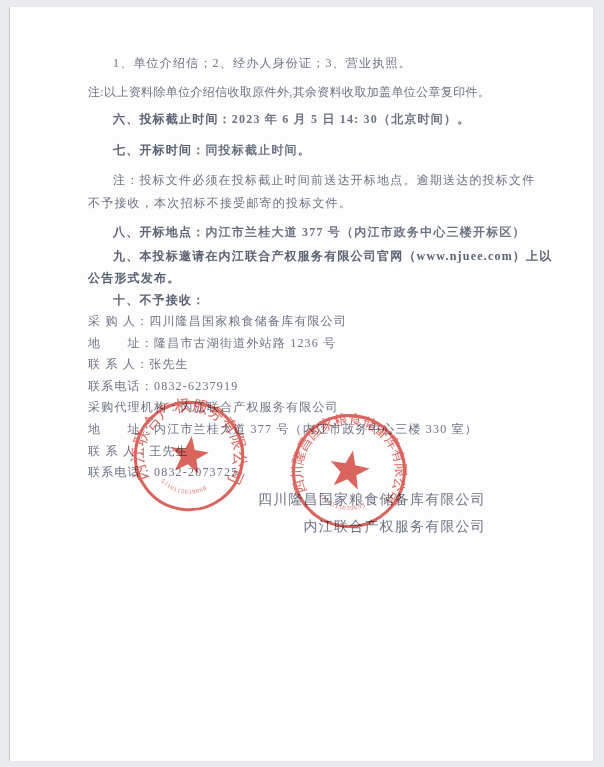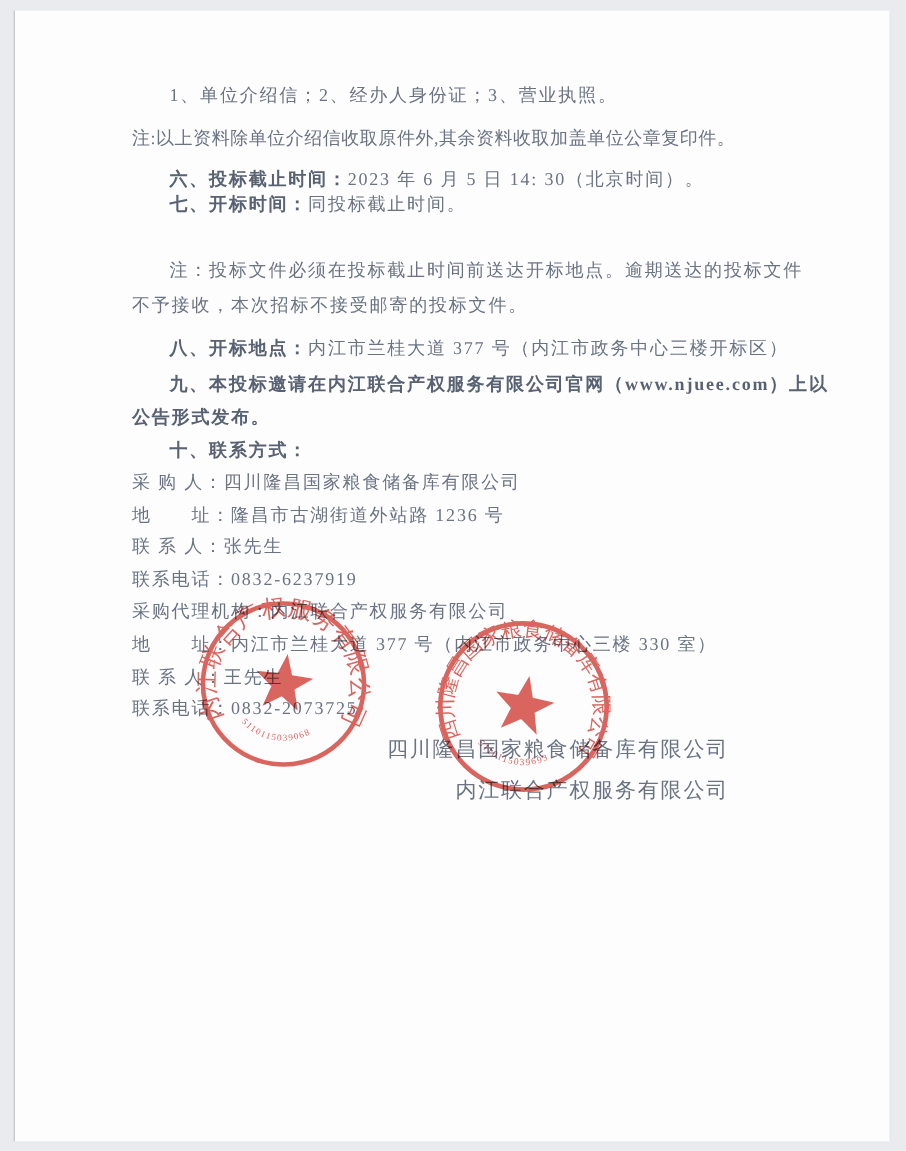--- a/index.html
+++ b/index.html
@@ -20,21 +20,21 @@
   }
   .line {
     position: absolute;
     font-size: 12px;
     letter-spacing: 1.2px;
     color: #6b7383;
     white-space: nowrap;
   }
   .tight { letter-spacing: 0.35px; text-align: center; }
   .bold-seg { font-weight: bold; color: #59627200; color: #596272; text-align: center; }
-  .val-seg { font-weight: normal; }
+  .val-seg { font-weight: bold; }
   .sig-block {
     position: absolute;
     right: 118px;
     top: 491px;
     text-align: right;
     color: #6b7383;
     font-size: 14px;
     letter-spacing: 1.2px;
   }
   .sig-block div { margin-bottom: 8.5px; white-space: nowrap; }
@@ -54,35 +54,35 @@
 
 <div class="paper"></div>
 
 <div class="line" style="left:113px; top:55px">1、单位介绍信；2、经办人身份证；3、营业执照。</div>
 <div class="line tight" style="left:88px; top:84px">注:以上资料除单位介绍信收取原件外,其余资料收取加盖单位公章复印件。</div>
 
 <div class="line" style="left:113px; top:111px">
   <span class="bold-seg">六、投标截止时间：</span><span class="val-seg">2023 年 6 月 5 日 14: 30（北京时间）。</span>
 </div>
 
-<div class="line" style="left:113px; top:128px">
+<div class="line" style="left:113px; top:142px">
   <span class="bold-seg">七、开标时间：</span><span class="val-seg">同投标截止时间。</span>
 </div>
 
 <div class="line" style="left:113px; top:172px">注：投标文件必须在投标截止时间前送达开标地点。逾期送达的投标文件</div>
 <div class="line" style="left:88px; top:195px">不予接收，本次招标不接受邮寄的投标文件。</div>
 
 <div class="line" style="left:113px; top:224px">
   <span class="bold-seg">八、开标地点：</span><span class="val-seg">内江市兰桂大道 377 号（内江市政务中心三楼开标区）</span>
 </div>
 
 <div class="line bold-seg" style="left:113px; top:248px">九、本投标邀请在内江联合产权服务有限公司官网（www.njuee.com）上以</div>
 <div class="line bold-seg" style="left:88px; top:270px">公告形式发布。</div>
 
-<div class="line bold-seg" style="left:113px; top:292px">十、联系方式：</div>
+<div class="line bold-seg" style="left:113px; top:292px">十、不予接收：</div>
 
 <div class="line" style="left:88px; top:313px">
   <span>采 购 人：</span><span>四川隆昌国家粮食储备库有限公司</span>
 </div>
 <div class="line" style="left:88px; top:335px">
   <span>地　　址：</span><span>隆昌市古湖街道外站路 1236 号</span>
 </div>
 <div class="line" style="left:88px; top:356px">
   <span>联 系 人：</span><span>张先生</span>
 </div>

